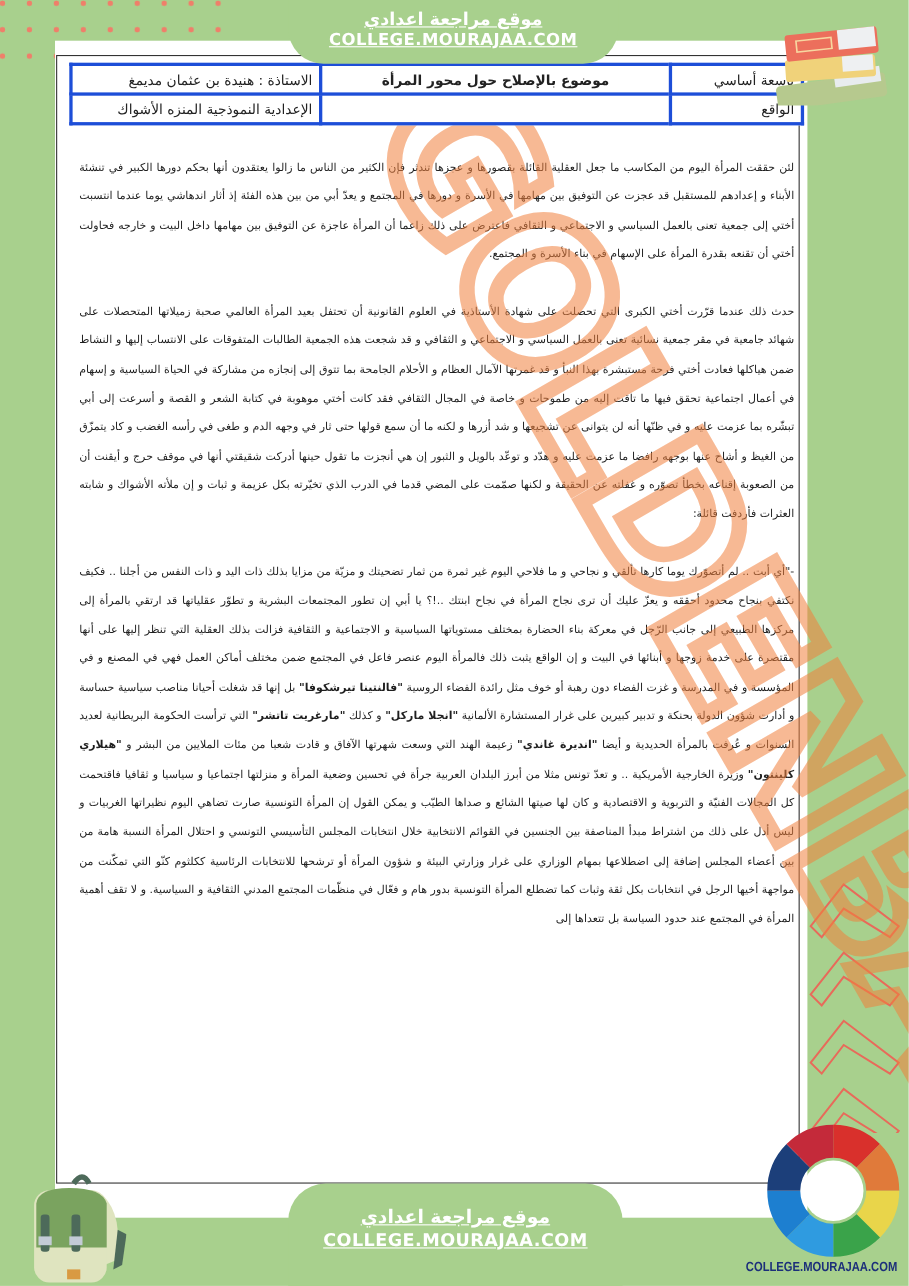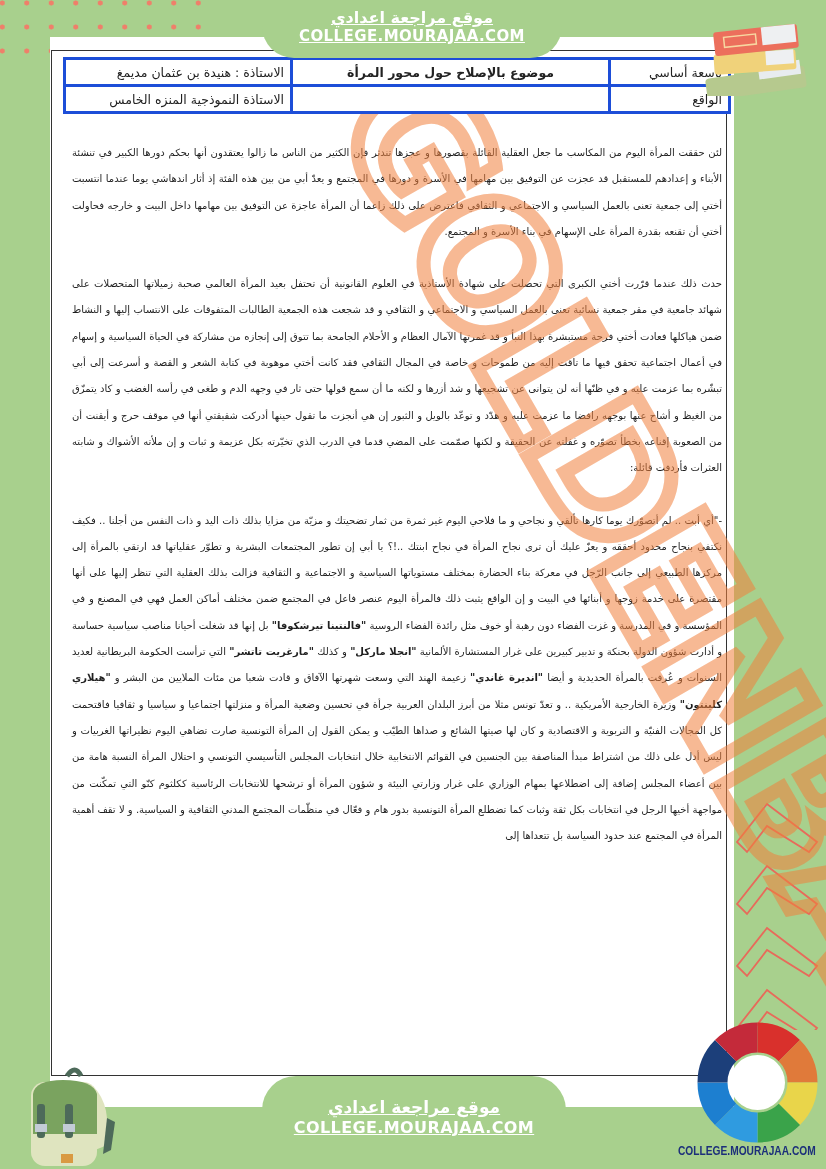--- a/index.html
+++ b/index.html
@@ -108,21 +108,21 @@
 <table class="header">
   <tbody>
       <tr>
     <td class="c-level">تاسعة أساسي</td>
     <td class="c-title">موضوع بالإصلاح حول محور المرأة</td>
     <td class="c-teacher">الاستاذة : هنيدة بن عثمان مديمغ</td>
   </tr>
   <tr>
     <td class="c-level">الواقع</td>
     <td class="c-title"></td>
-    <td class="c-teacher">الاستاذة النموذجية المنزه الخامس</td>
+    <td class="c-teacher">الإعدادية النموذجية المنزه الأشواك</td>
   </tr>
 </tbody>
   </table>
 
 <div class="content">
   <p>لئن حققت المرأة اليوم من المكاسب ما جعل العقلية القائلة بقصورها و عجزها تندثر فإن الكثير من الناس ما زالوا يعتقدون أنها بحكم دورها الكبير في تنشئة الأبناء و إعدادهم للمستقبل قد عجزت عن التوفيق بين مهامها في الأسرة و دورها في المجتمع و يعدّ أبي من بين هذه الفئة إذ أثار اندهاشي يوما عندما انتسبت أختي إلى جمعية تعنى بالعمل السياسي و الاجتماعي و الثقافي فاعترض على ذلك زاعما أن المرأة عاجزة عن التوفيق بين مهامها داخل البيت و خارجه فحاولت أختي أن تقنعه بقدرة المرأة على الإسهام في بناء الأسرة و المجتمع.</p>
   <p>حدث ذلك عندما قرّرت أختي الكبرى التي تحصلت على شهادة الأستاذية في العلوم القانونية أن تحتفل بعيد المرأة العالمي صحبة زميلاتها المتحصلات على شهائد جامعية في مقر جمعية نسائية تعنى بالعمل السياسي و الاجتماعي و الثقافي و قد شجعت هذه الجمعية الطالبات المتفوقات على الانتساب إليها و النشاط ضمن هياكلها فعادت أختي فرحة مستبشرة بهذا النبأ و قد غمرتها الآمال العظام و الأحلام الجامحة بما تتوق إلى إنجازه من مشاركة في الحياة السياسية و إسهام في أعمال اجتماعية تحقق فيها ما تاقت إليه من طموحات و خاصة في المجال الثقافي فقد كانت أختي موهوبة في كتابة الشعر و القصة و أسرعت إلى أبي تبشّره بما عزمت عليه و في ظنّها أنه لن يتوانى عن تشجيعها و شد أزرها و لكنه ما أن سمع قولها حتى ثار في وجهه الدم و طغى في رأسه الغضب و كاد يتمزّق من الغيظ و أشاح عنها بوجهه رافضا ما عزمت عليه و هدّد و توعّد بالويل و الثبور إن هي أنجزت ما تقول حينها أدركت شقيقتي أنها في موقف حرج و أيقنت أن من الصعوبة إقناعه بخطأ تصوّره و غفلته عن الحقيقة و لكنها صمّمت على المضي قدما في الدرب الذي تخيّرته بكل عزيمة و ثبات و إن ملأته الأشواك و شابته العثرات فأردفت قائلة:</p>
   <p><span>-"أي أبت .. لم أتصوّرك يوما كارها تألقي و نجاحي و ما فلاحي اليوم غير ثمرة من ثمار تضحيتك و مزيّة من مزايا بذلك ذات اليد و ذات النفس من أجلنا .. فكيف نكتفي بنجاح محدود أحققه و يعزّ عليك أن ترى نجاح المرأة في نجاح ابنتك ..!؟ يا أبي إن تطور المجتمعات البشرية و تطوّر عقلياتها قد ارتقي بالمرأة إلى مركزها الطبيعي إلى جانب الرّجل في معركة بناء الحضارة بمختلف مستوياتها السياسية و الاجتماعية و الثقافية فزالت بذلك العقلية التي تنظر إليها على أنها مقتصرة على خدمة زوجها و أبنائها في البيت و إن الواقع يثبت ذلك فالمرأة اليوم عنصر فاعل في المجتمع ضمن مختلف أماكن العمل فهي في المصنع و في المؤسسة و في المدرسة و غزت الفضاء دون رهبة أو خوف مثل رائدة الفضاء الروسية </span><b>"فالنتينا تيرشكوفا"</b><span> بل إنها قد شغلت أحيانا مناصب سياسية حساسة و أدارت شؤون الدولة بحنكة و تدبير كبيرين على غرار المستشارة الألمانية </span><b>"انجلا ماركل"</b><span> و كذلك </span><b>"مارغريت تاتشر"</b><span> التي ترأست الحكومة البريطانية لعديد السنوات و عُرفت بالمرأة الحديدية و أيضا </span><b>"انديرة غاندي"</b><span> زعيمة الهند التي وسعت شهرتها الآفاق و قادت شعبا من مئات الملايين من البشر و </span><b>"هيلاري كلينتون"</b><span> وزيرة الخارجية الأمريكية .. و تعدّ تونس مثلا من أبرز البلدان العربية جرأة في تحسين وضعية المرأة و منزلتها اجتماعيا و سياسيا و ثقافيا فاقتحمت كل المجالات الفنيّة و التربوية و الاقتصادية و كان لها صيتها الشائع و صداها الطيّب و يمكن القول إن المرأة التونسية صارت تضاهي اليوم نظيراتها الغربيات و ليس أدل على ذلك من اشتراط مبدأ المناصفة بين الجنسين في القوائم الانتخابية خلال انتخابات المجلس التأسيسي التونسي و احتلال المرأة النسبة هامة من بين أعضاء المجلس إضافة إلى اضطلاعها بمهام الوزاري على غرار وزارتي البيئة و شؤون المرأة أو ترشحها للانتخابات الرئاسية ككلثوم كنّو التي تمكّنت من مواجهة أخيها الرجل في انتخابات بكل ثقة وثبات كما تضطلع المرأة التونسية بدور هام و فعّال في منظّمات المجتمع المدني الثقافية و السياسية. و لا تقف أهمية المرأة في المجتمع عند حدود السياسة بل تتعداها إلى</span></p>
 </div>
 

